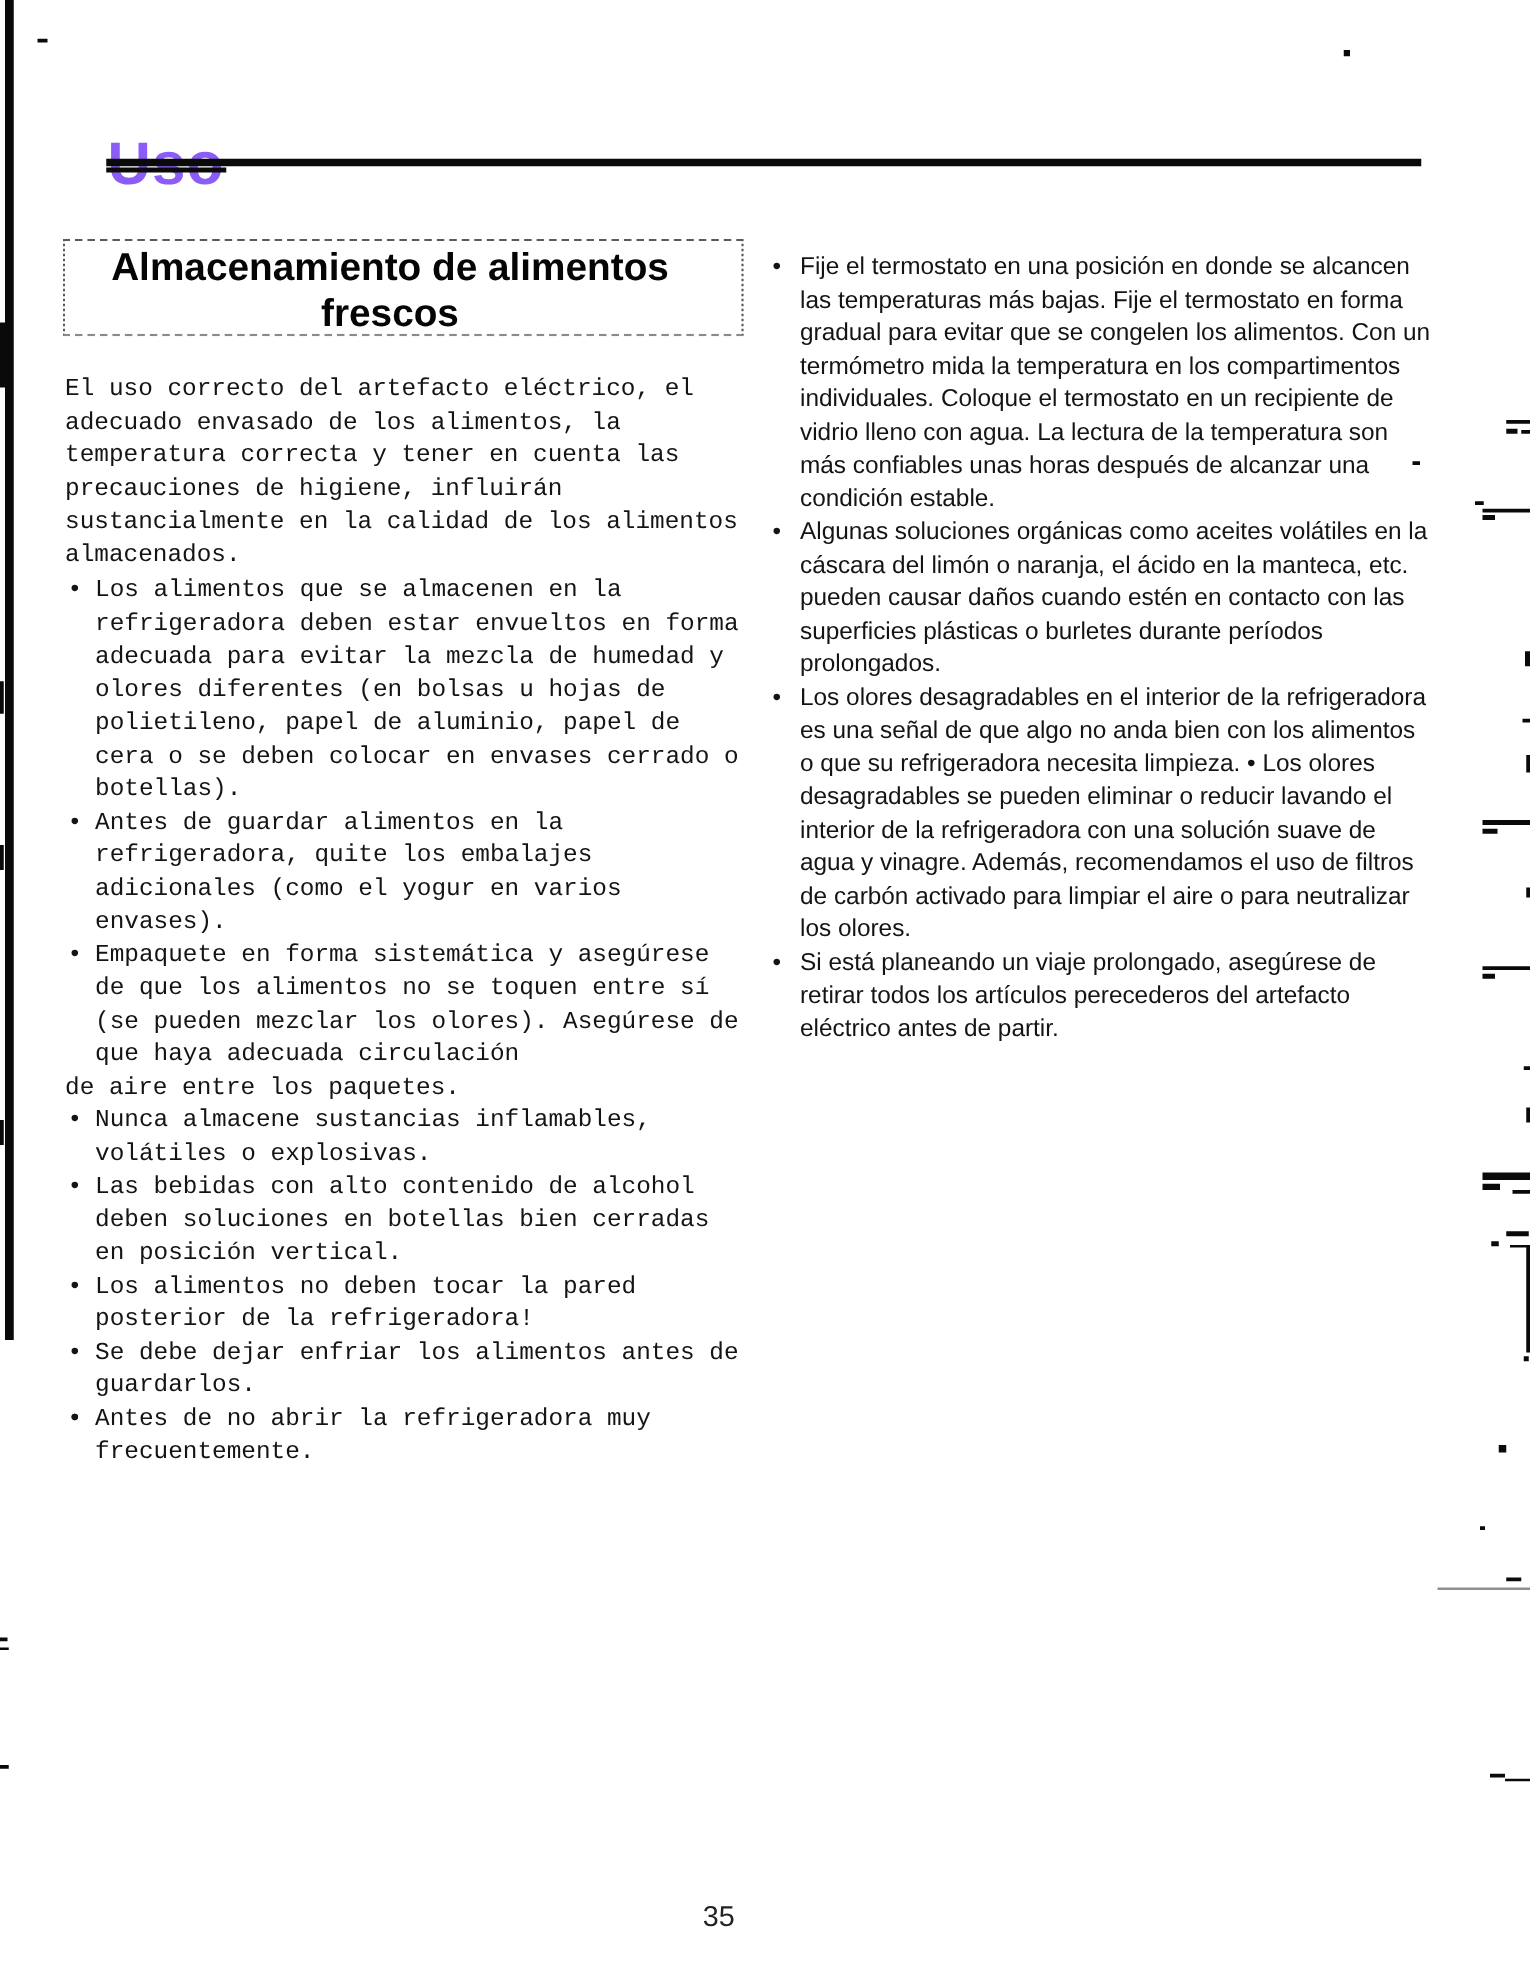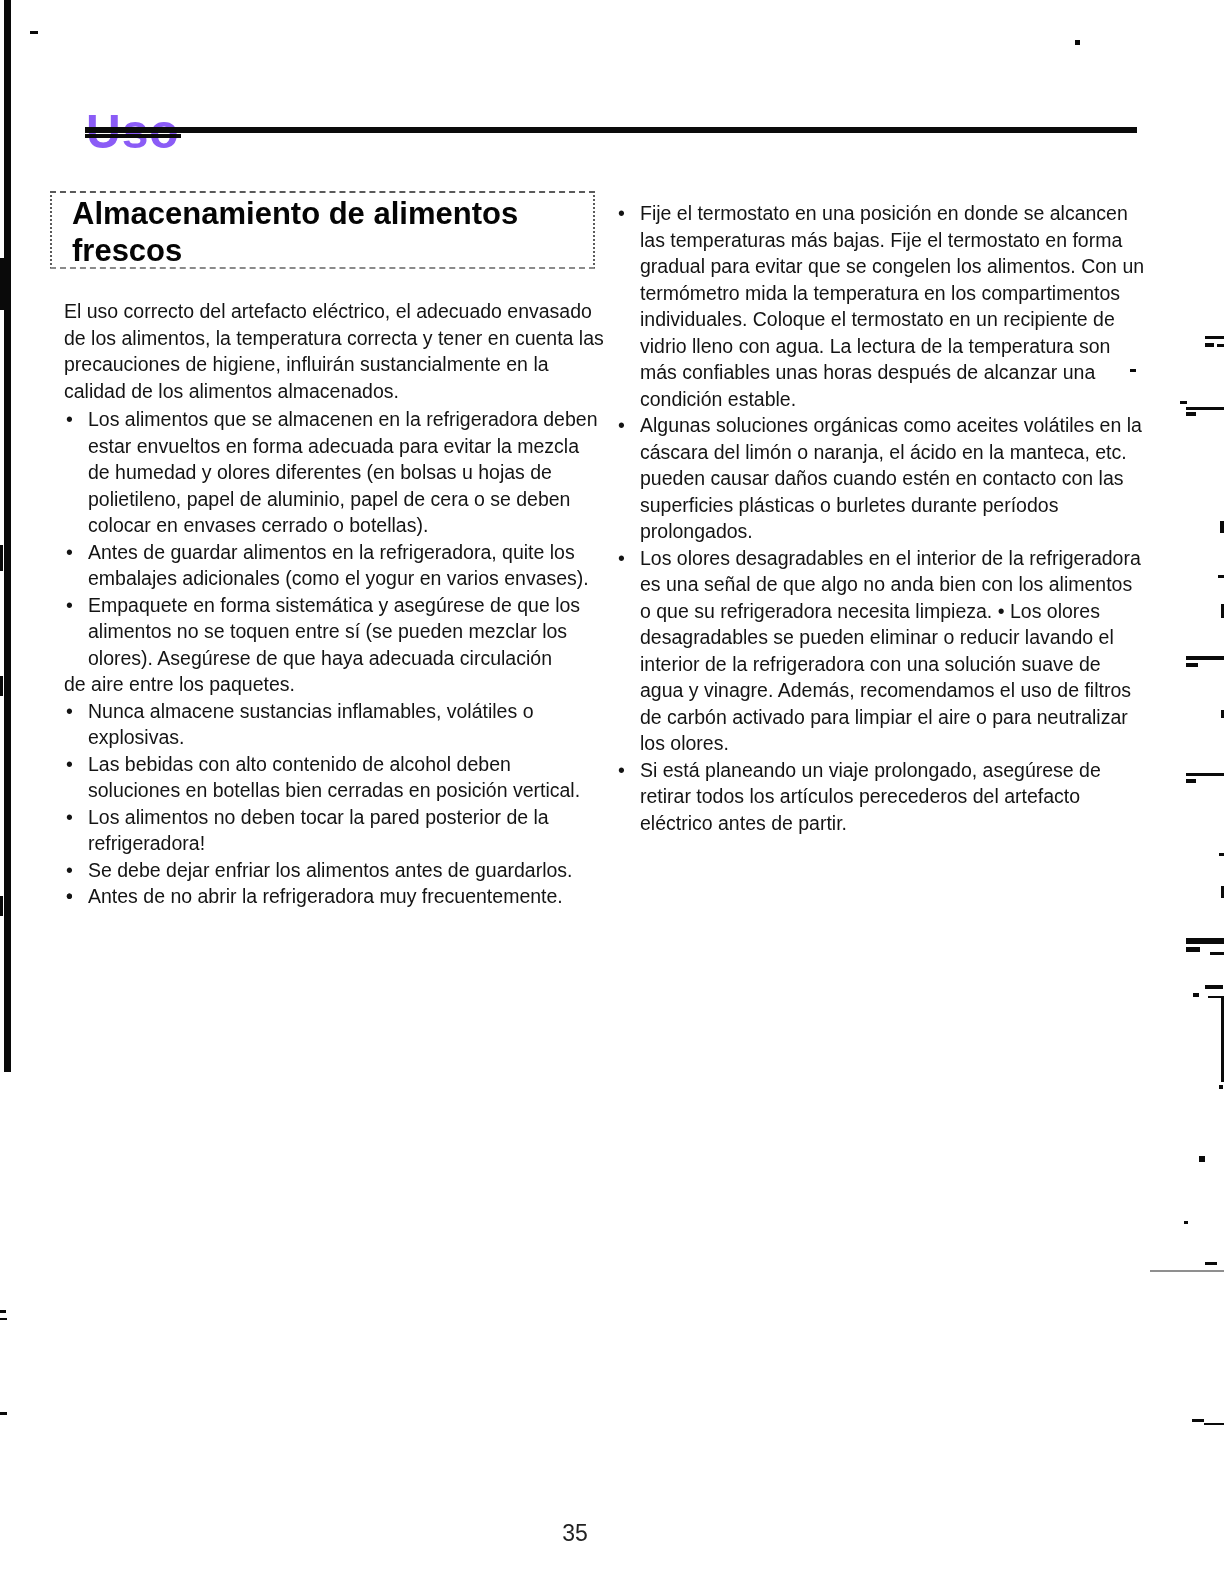--- a/index.html
+++ b/index.html
@@ -15,28 +15,29 @@
   .title-rule{position:absolute;left:85px;top:127px;width:1052px;height:6px;background:#0a0a0a;}
   .title-rule-2{position:absolute;left:85px;top:134px;width:96px;height:4px;background:#0a0a0a;}
 
   .section-box{
     position:absolute;left:50px;top:191px;width:545px;height:78px;
     border-top:2px dashed #5a5a5a;
     border-left:2px dotted #5a5a5a;
     border-right:2px dotted #5a5a5a;
     border-bottom:2px dashed #8a8a8a;
     box-sizing:border-box;
+    text-align:center;
   }
   .section-heading{
     margin:2px 0 0 20px;width:480px;
     font-size:31px;line-height:37px;font-weight:bold;color:#050505;
   }
 
   .col{position:absolute;font-size:19.5px;line-height:26.5px;color:#141414;}
-  .col-left{left:64px;top:298px;width:540px;}
+  .col-left{left:52px;top:298px;width:540px;font-family:Liberation Mono, monospace;}
   .col-right{left:616px;top:200px;width:530px;}
   .intro{margin:0 0 2px 0;}
   .bullet-item{position:relative;padding-left:24px;}
   .bullet-item .bullet{position:absolute;left:2px;top:0;}
   .bullet-item.no-bullet{padding-left:0;}
 
   .page-number{
     position:absolute;left:540px;top:1520px;width:70px;text-align:center;
     font-size:23px;color:#222;
   }

